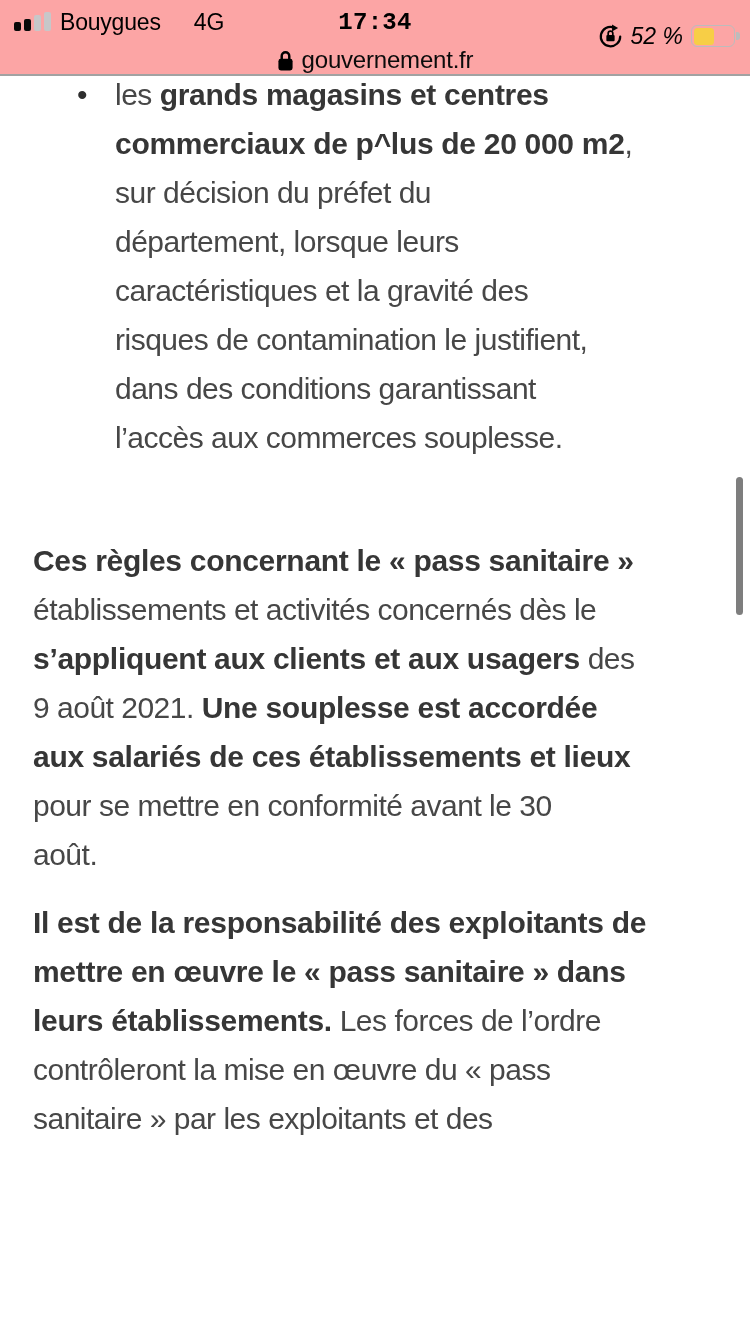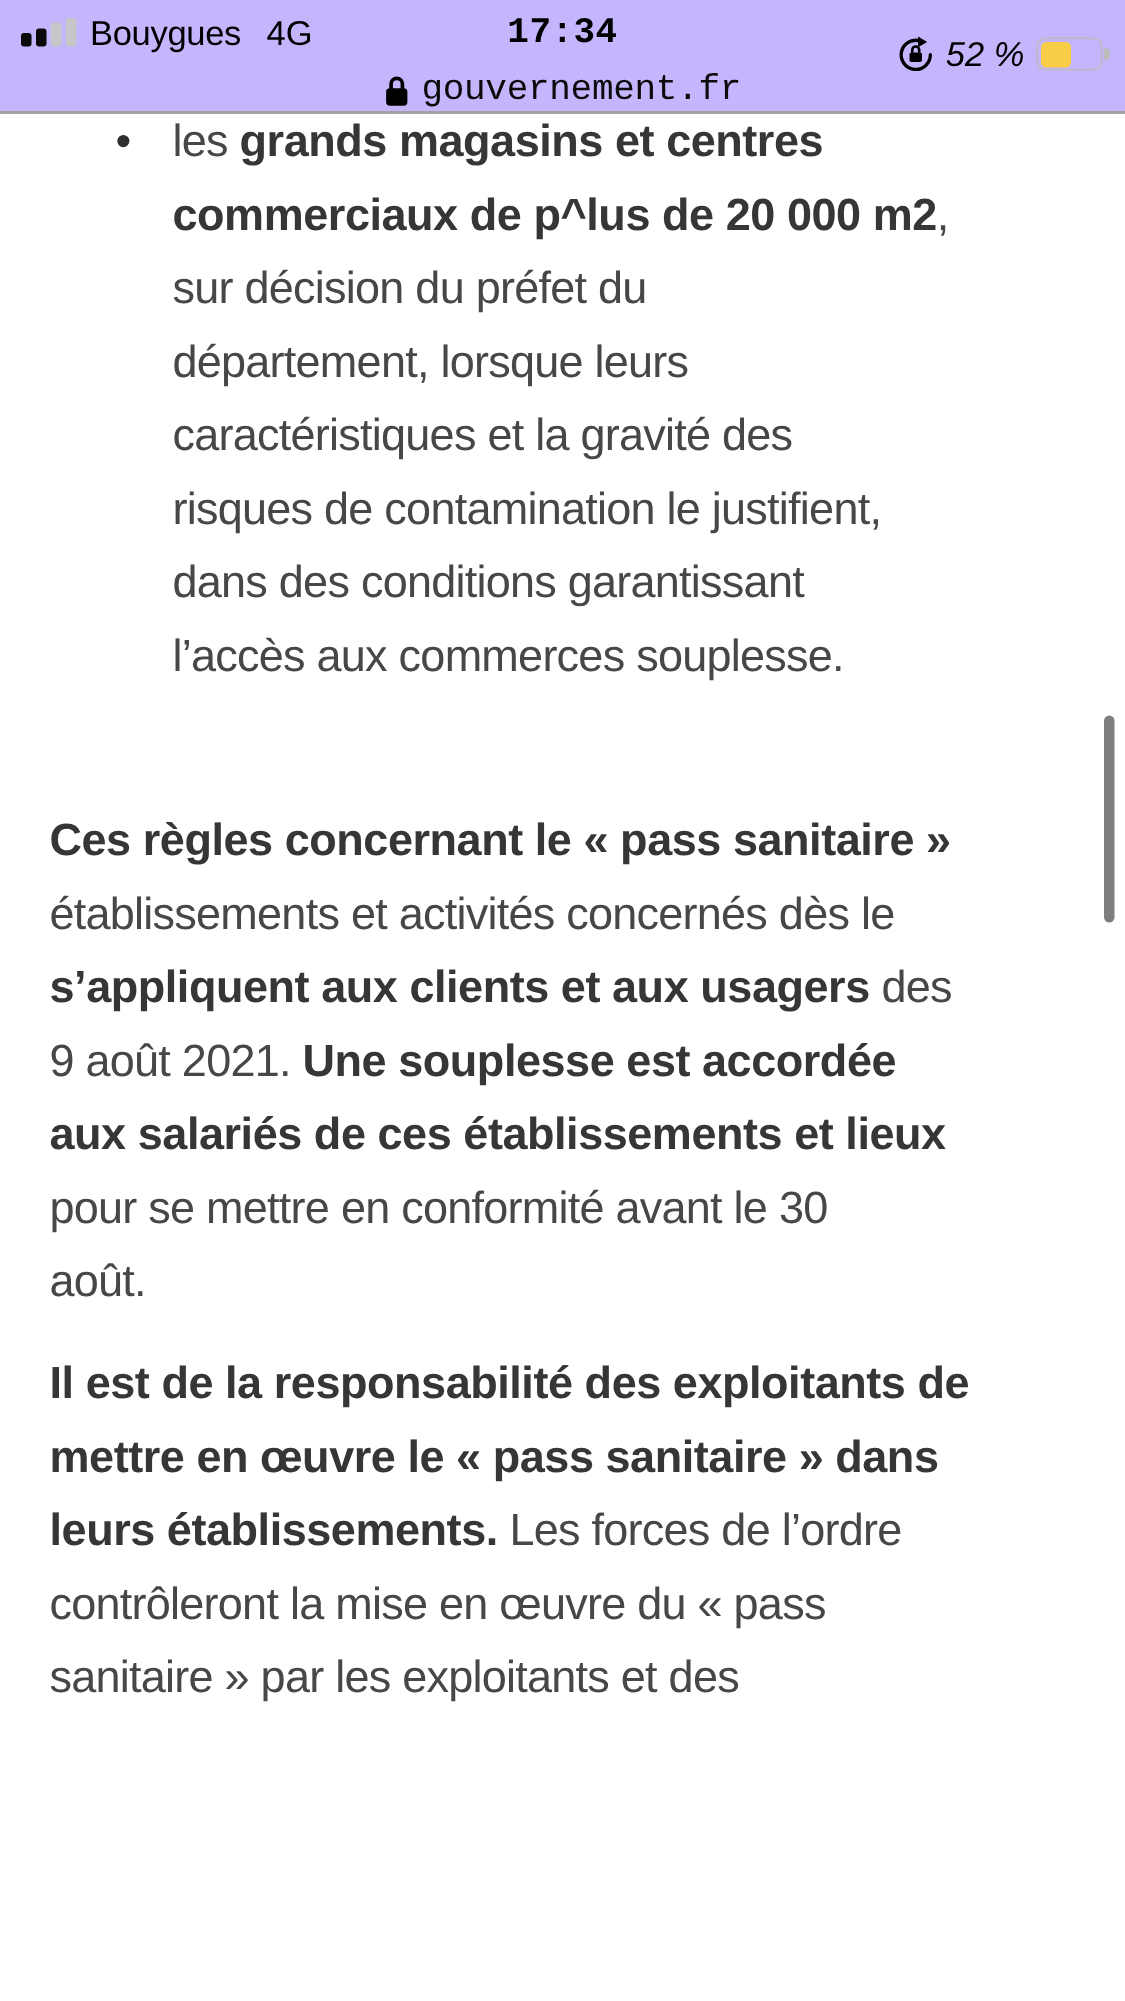--- a/index.html
+++ b/index.html
@@ -1,44 +1,44 @@
 <!DOCTYPE html>
 <html lang="fr"><head>
 <meta charset="utf-8">
 <style>
   * { margin:0; padding:0; box-sizing:border-box; }
   html,body { width:750px; height:1334px; background:#fff; overflow:hidden;
               font-family:"Liberation Sans", sans-serif; }
   
   .header { position:absolute; top:0; left:0; width:750px; height:76px;
-            background:#c4b5fd; border-bottom:2px solid #a2a2a2; }
+            background:#fca5a5; border-bottom:2px solid #a2a2a2; }
   .statusbar { position:relative; height:44px; }
   .sb-left { position:absolute; left:14px; top:0; height:44px;
              display:flex; align-items:center; gap:9px; }
   .signal { display:flex; align-items:flex-end; gap:3px; height:20px; padding-bottom:1px;}
   .signal i { display:block; width:7px; border-radius:2px; background:#c7c7c9; }
   .signal i.on { background:#0a0a0a; }
   .s1{height:9px} .s2{height:12px} .s3{height:16px} .s4{height:19px}
   .carrier { font-size:23px; color:#000; letter-spacing:-0.2px; }
-  .network { font-size:23px; color:#000; margin-left:8px; }
+  .network { font-size:23px; color:#000; margin-left:24px; }
   .sb-time { position:absolute; left:0; right:0; top:0; height:44px;
              display:flex; align-items:center; justify-content:center;
              font-size:24px; font-weight:700; color:#000; letter-spacing:0.3px;font-family:Liberation Mono, monospace; }
   .sb-right { position:absolute; right:10px; top:14px; height:44px;
               display:flex; align-items:center; gap:8px;font-style:italic; }
   .pct { font-size:23px; color:#000; }
   .battery { position:relative; width:44px; height:22px; margin-right:5px; }
   .batt-body { position:absolute; inset:0; border:1.5px solid #bcbcbc; border-radius:6px; }
   .batt-fill { position:absolute; top:2.5px; bottom:2.5px; left:2.5px;
                border-radius:3.5px; background:#f7ce46; }
   .batt-nub { position:absolute; right:-4.5px; top:7px; width:3.5px; height:8px;
               background:#bcbcbc; border-radius:0 3px 3px 0; }
   .urlrow { position:relative; height:32px; display:flex; align-items:center;
             justify-content:center; gap:8px; }
-  .urltext { font-size:24px; color:#0b0b0b; letter-spacing:-0.2px;font-family:Liberation Mono, monospace; }
+  .urltext { font-size:24px; color:#0b0b0b; letter-spacing:-0.2px; }
   
   .page { position:absolute; top:78px; left:0; width:750px; bottom:0;
           background:#fff; overflow:hidden; }
   .article { padding:0 33px; font-size:30px; line-height:49px;
              letter-spacing:-0.5px; color:#474747; }
   .article .b { font-weight:700; color:#363636; letter-spacing:-0.3px; }
   .line { white-space:nowrap; height:49px; }
   ul.blist { list-style:none; margin-top:-8px; margin-bottom:74px; }
   ul.blist li { position:relative; padding-left:82px; }
   .bullet { position:absolute; left:44px; top:0; color:#2e2e2e; }

